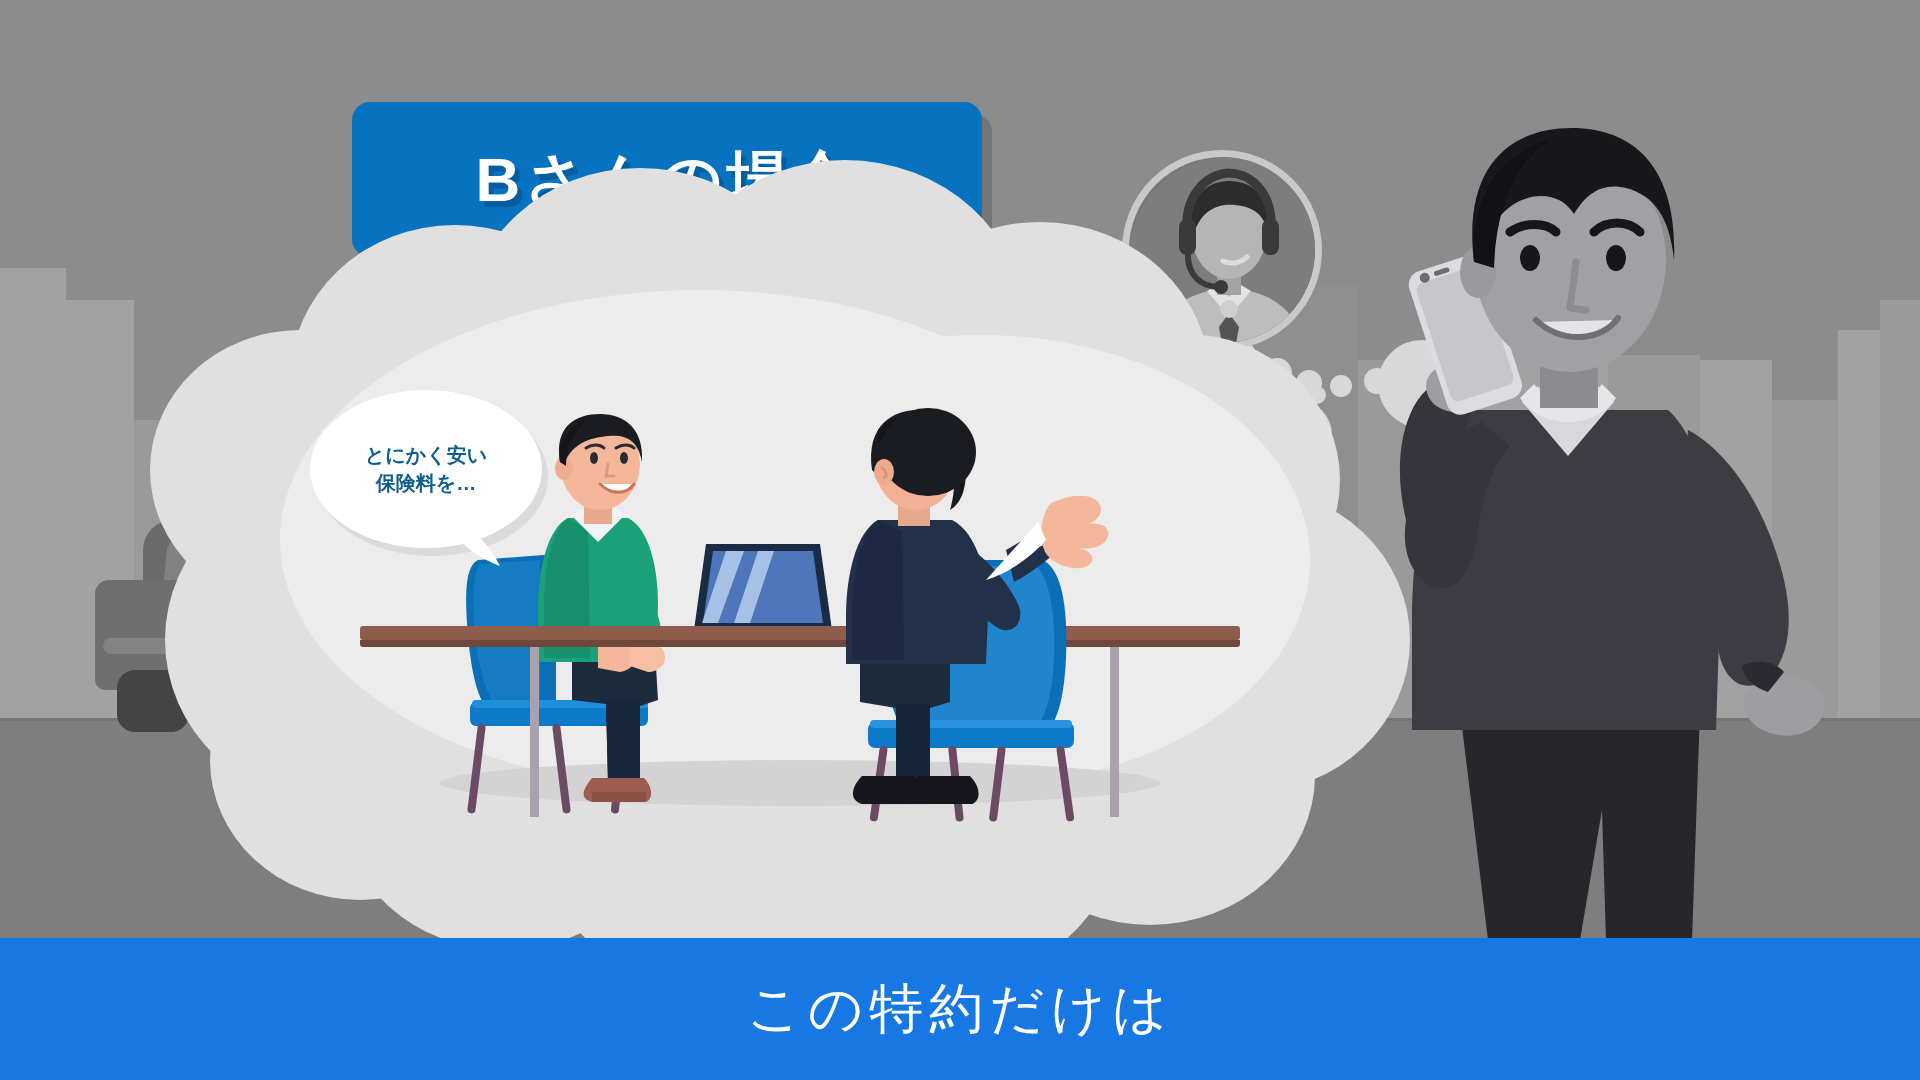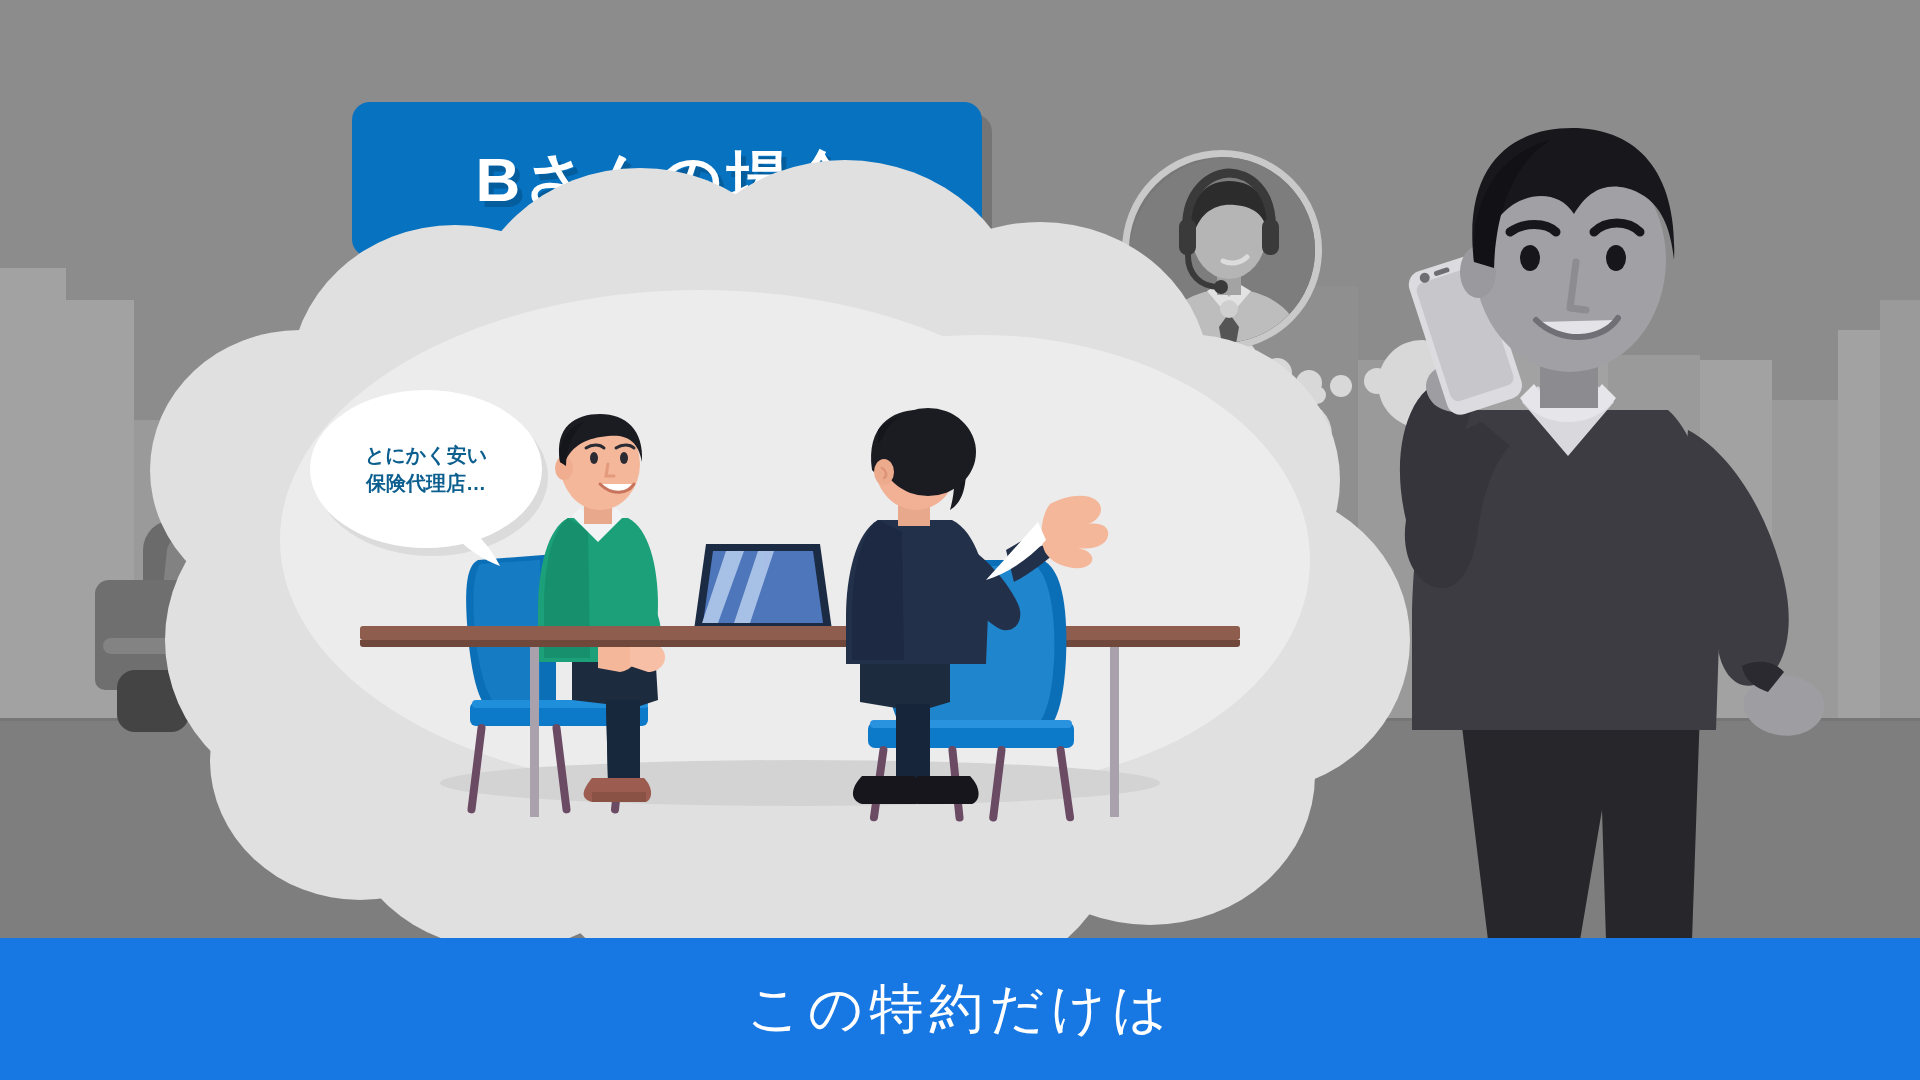--- a/index.html
+++ b/index.html
@@ -368,21 +368,21 @@
         <ellipse cx="128" cy="52" rx="48" ry="44" fill="#1b1b22"></ellipse>
 
         <ellipse cx="84" cy="72" rx="10" ry="13" fill="#edab8e"></ellipse>
         <path d="M82 68 C86 70 88 76 84 78" stroke="#dc9377" stroke-width="2.5" fill="none" stroke-linecap="round"></path>
       </svg>
     </div>
 
     <div class="bub" style="left:-110px;top:-10px;width:232px;height:158px;">
       <div class="txt">
         <div>とにかく安い</div>
-        <div>保険代理店…</div>
+        <div>保険料を…</div>
       </div>
     </div>
     <svg style="position:absolute;left:30px;top:112px;width:70px;height:70px;">
       <path d="M8 6 C26 20 40 34 50 54 C34 48 14 36 2 20 Z" fill="#fff"></path>
     </svg>
 
     <svg style="position:absolute;left:556px;top:118px;width:80px;height:76px;">
       <path d="M62 4 C46 22 30 40 10 62 C30 56 52 42 70 22 Z" fill="#fff"></path>
     </svg>
 

